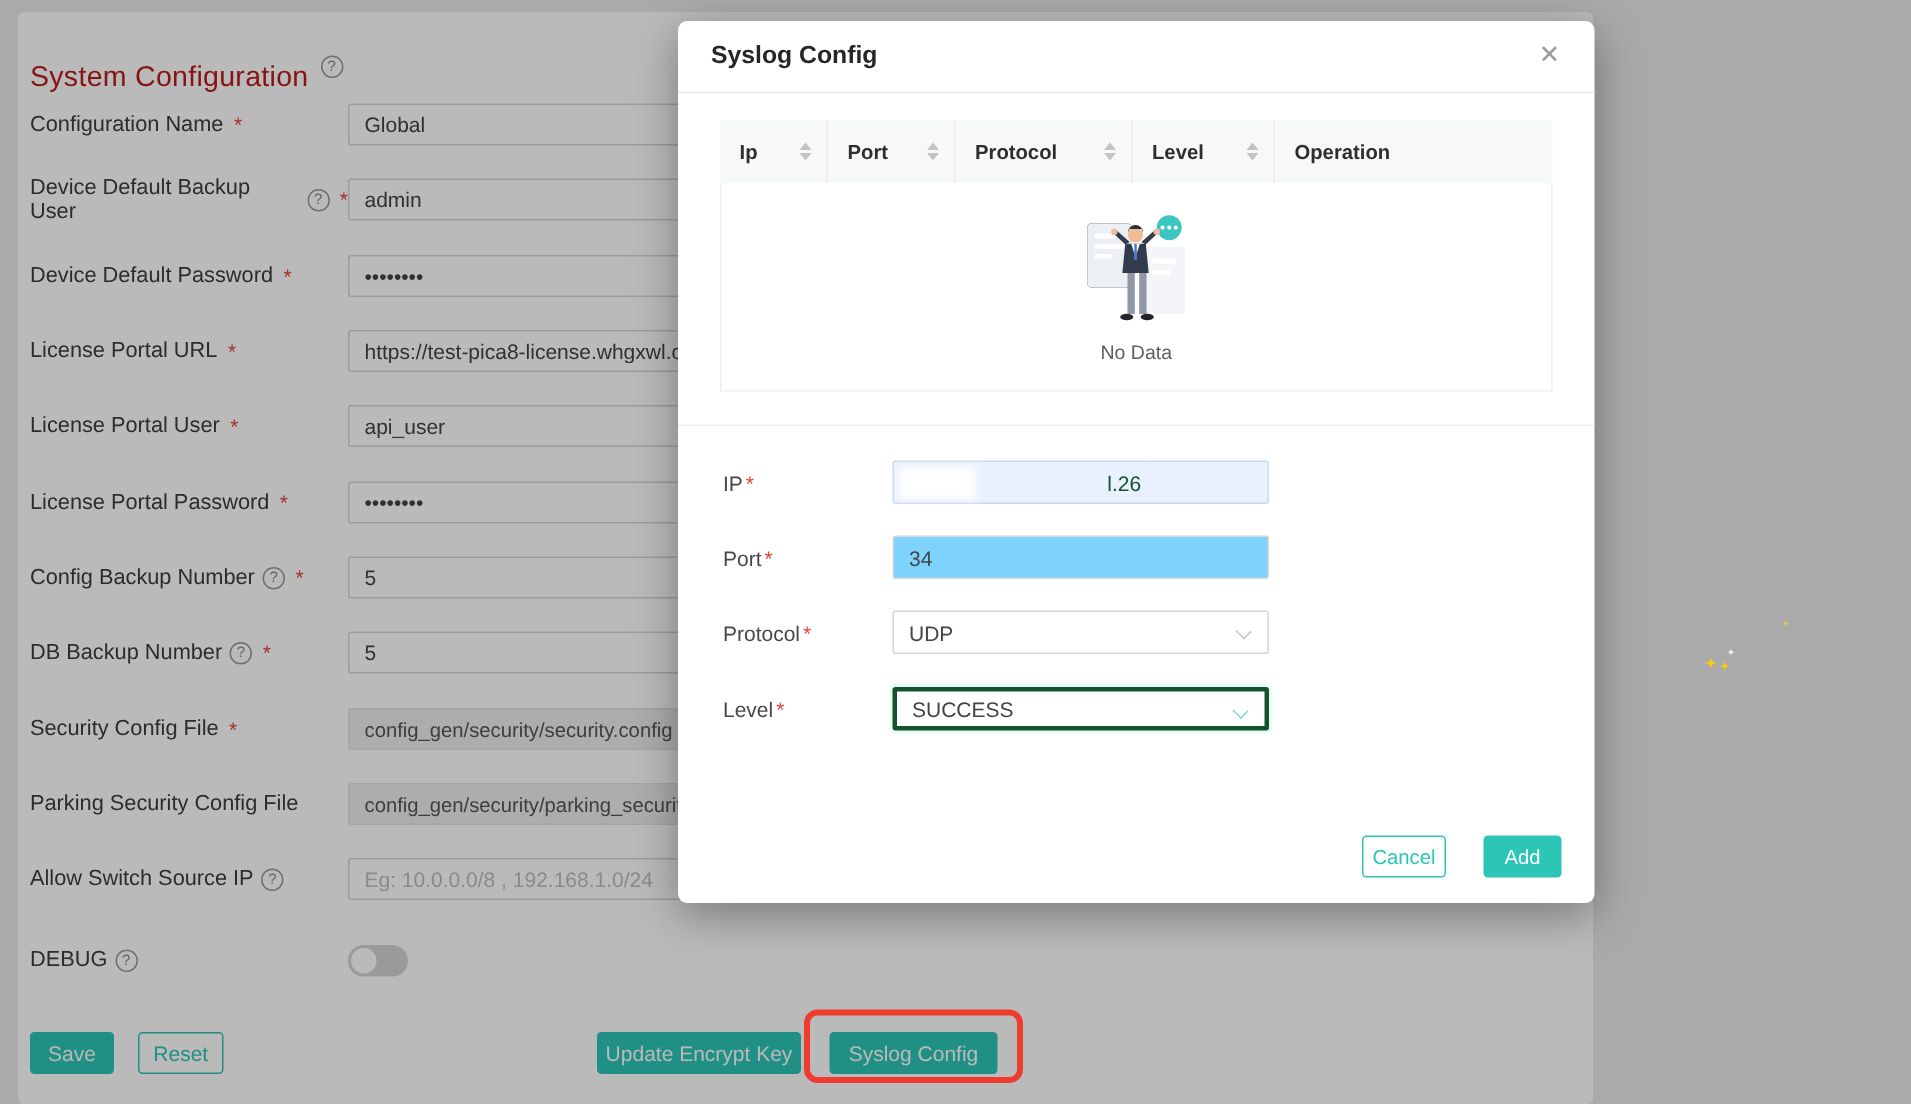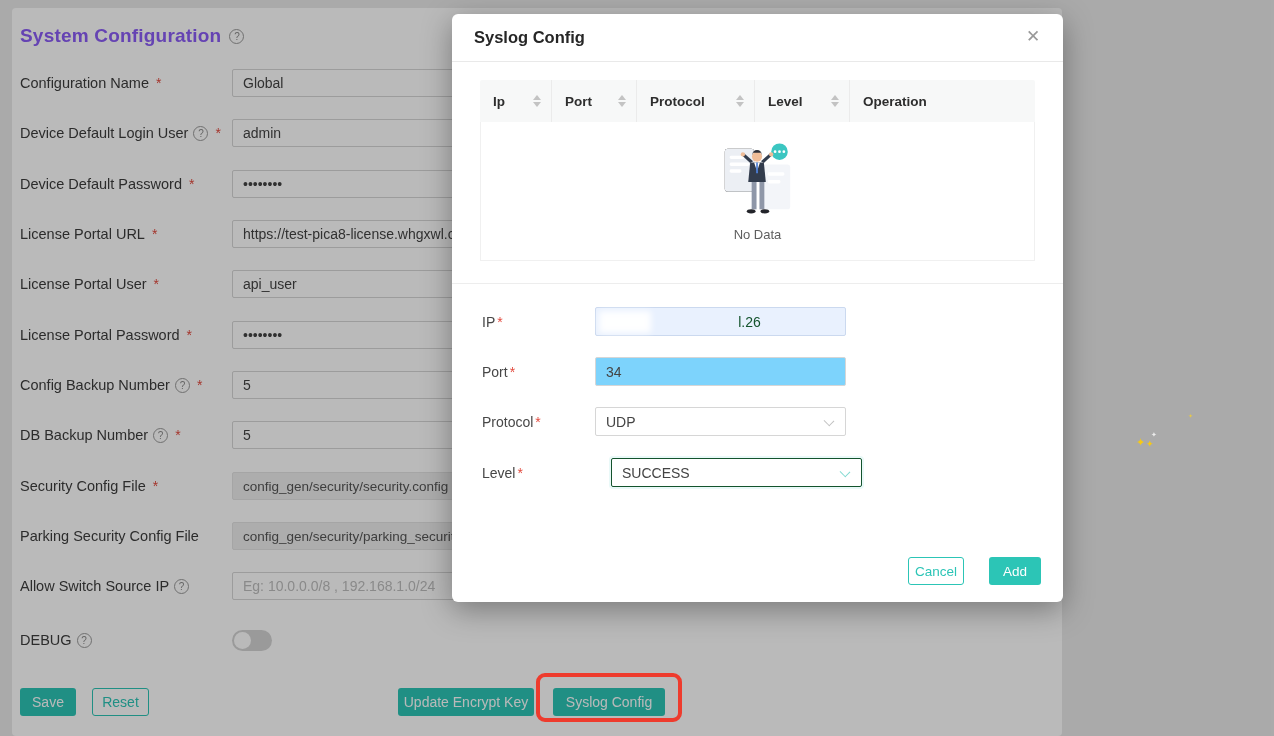--- a/index.html
+++ b/index.html
@@ -4,21 +4,21 @@
 <style>
   * { margin:0; padding:0; box-sizing:border-box; }
   html,body { width:1274px; height:736px; }
   body { font-family:"Liberation Sans", sans-serif; }
   .stage { position:relative; width:1274px; height:736px; background:#eaeaea; overflow:hidden; }
 
   
   .card { position:absolute; left:12px; top:8px; width:1050px; height:728px;
           background:#ffffff; border-radius:4px; z-index:1; }
   .page-title-row { position:absolute; left:8px; top:17px; display:flex; align-items:center; gap:8px; }
-  .page-title { font-size:19px; font-weight:700; color:#8b5cf6; letter-spacing:0.2px; }
+  .page-title { font-size:19px; font-weight:400; color:#b91c1c; letter-spacing:0.2px;margin-top:16px; }
   .help-icon { width:15px; height:15px; border:1px solid #9a9a9a; border-radius:50%;
                color:#8a8a8a; font-size:10px; line-height:13px; text-align:center; display:inline-block; flex:none; }
   .help-icon::after { content:"?"; }
 
   .frow { position:absolute; left:8px; display:flex; align-items:center; height:28px; }
   .flabel { width:212px; font-size:14.5px; color:#3d3d3d; display:flex; align-items:center; gap:5px; }
   .req { color:#e2493d; font-size:14px; margin-left:2px; }
   .req::after { content:"*"; }
   .finput { width:556px; height:28px; border:1px solid #d6d6d6; border-radius:2px; background:#fff;
             font-size:14px; color:#444; padding:0 10px; font-family:"Liberation Sans", sans-serif; outline:none; }
@@ -62,21 +62,21 @@
   .nodata-text { font-size:13px; color:#5e5e5e; margin-top:4px; }
 
   .msep { position:absolute; left:0; top:269px; width:100%; height:1px; background:#ededed; }
 
   .mrow { position:absolute; left:30px; display:flex; align-items:center; height:29px; }
   .mlabel { width:113px; font-size:14px; color:#474747; display:flex; align-items:center; }
   .minput { width:251px; height:29px; border:1px solid #d6d6d6; border-radius:2px; background:#7dd3fc;
             font-size:14px; color:#444; padding:0 10px; font-family:"Liberation Sans", sans-serif; outline:none; }
   .mselect { position:relative; width:251px; height:29px; border:1px solid #d6d6d6; border-radius:2px;
              background:#fff; font-size:14px; color:#444; display:flex; align-items:center; padding:0 10px; }
-  .mselect.focus { border:1px solid #14532d; box-shadow:0 0 0 2px rgba(44,197,182,0.10);margin-left:16px; }
+  .mselect.focus { border:3px solid #14532d; box-shadow:0 0 0 2px rgba(44,197,182,0.10); }
   .chev { position:absolute; right:12px; top:9px; width:8px; height:8px;
           border-right:1.5px solid #c0c0c0; border-bottom:1.5px solid #c0c0c0; transform:rotate(45deg) scaleY(0.9); }
   .ip-box { position:relative; width:251px; height:29px; border:1px solid #cbd9ef; border-radius:2px;
             background:#e9f1fe; font-size:14px; color:#14532d; display:flex; align-items:center; padding-left:58px;justify-content:center; }
   .ip-blur { position:absolute; left:3px; top:3px; width:52px; height:22px; background:rgba(255,255,255,0.95);
              filter:blur(3px); border-radius:2px; }
 
   .modal-footer-btn { position:absolute; height:28px; font-size:13.5px; }
   .btn-cancel { left:456px; top:543px; width:56px; }
   .btn-add { left:537px; top:543px; width:52px; }
@@ -103,21 +103,21 @@
 
     <div class="frow" style="top:61px">
       <span class="flabel">
           <span>Configuration Name</span>
           <span class="req"></span>
         </span>
       <input class="finput" value="Global" style="">
     </div>
     <div class="frow" style="top:111px">
       <span class="flabel">
-          <span>Device Default Login User</span>
+          <span>Device Default Backup User</span>
           <span class="help-icon"></span>
           <span class="req"></span>
         </span>
       <input class="finput" value="admin" style="">
     </div>
     <div class="frow" style="top:162px">
       <span class="flabel">
           <span>Device Default Password</span>
           <span class="req"></span>
         </span>

